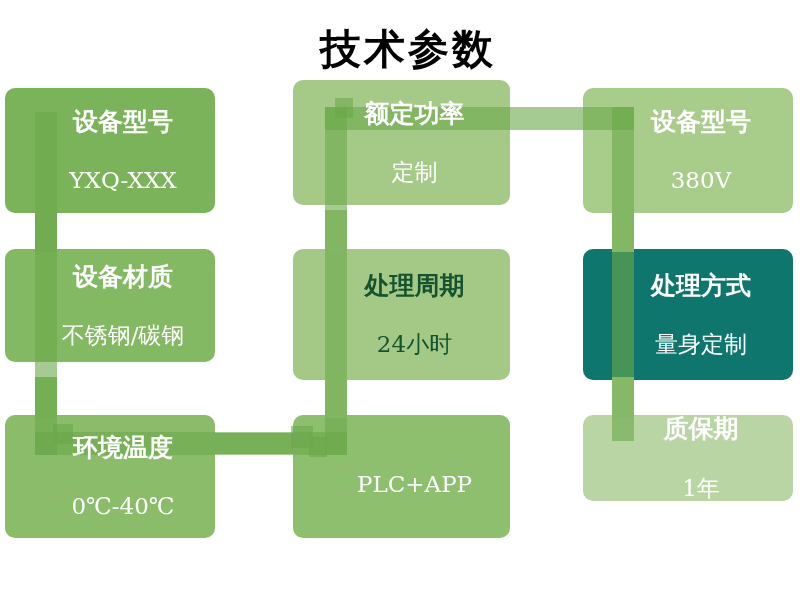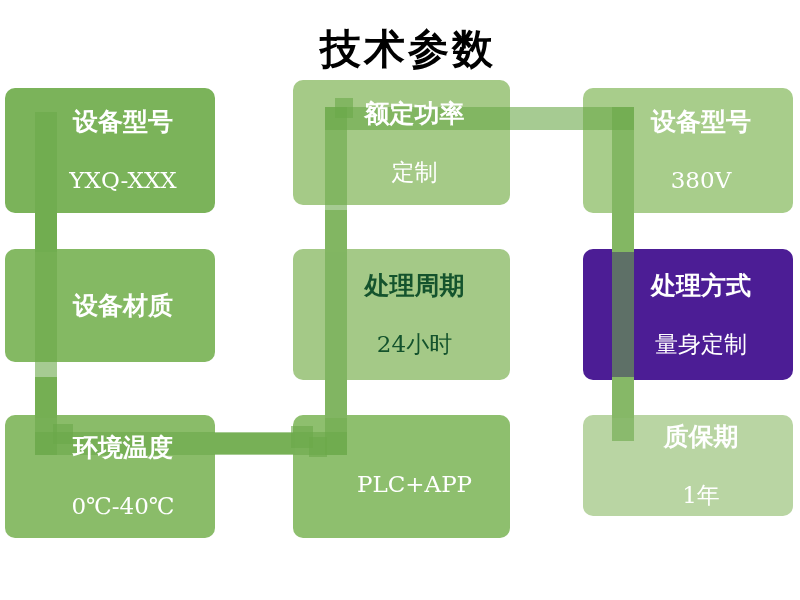--- a/index.html
+++ b/index.html
@@ -57,34 +57,35 @@
       <div class="spec-box" style="left: 293px; top: 80px; width: 217px; height: 125px; background: rgb(165, 202, 135); color: rgb(255, 255, 255);">
         <span class="box-label">额定功率</span>
         <span class="box-value">定制</span>
       </div>
       <div class="spec-box" style="left: 583px; top: 88px; width: 210px; height: 125px; background: rgb(168, 205, 139); color: rgb(255, 255, 255);">
         <span class="box-label">设备型号</span>
         <span class="box-value">380V</span>
       </div>
       <div class="spec-box" style="left: 5px; top: 249px; width: 210px; height: 113px; background: rgb(132, 185, 99); color: rgb(255, 255, 255);">
         <span class="box-label">设备材质</span>
+        <span class="box-value">不锈钢/碳钢</span>
       </div>
       <div class="spec-box" style="left: 293px; top: 249px; width: 217px; height: 131px; background: rgb(164, 201, 135); color: #14532d;">
         <span class="box-label">处理周期</span>
         <span class="box-value">24小时</span>
       </div>
-      <div class="spec-box" style="left: 583px; top: 249px; width: 210px; height: 131px; background: #4c1d95; color: rgb(255, 255, 255);">
+      <div class="spec-box" style="left: 583px; top: 249px; width: 210px; height: 131px; background: #0f766e; color: rgb(255, 255, 255);">
         <span class="box-label">处理方式</span>
         <span class="box-value">量身定制</span>
       </div>
       <div class="spec-box" style="left: 5px; top: 415px; width: 210px; height: 123px; background: rgb(138, 188, 105); color: rgb(255, 255, 255);">
         <span class="box-label">环境温度</span>
         <span class="box-value">0℃-40℃</span>
       </div>
       <div class="spec-box" style="left: 293px; top: 415px; width: 217px; height: 123px; background: rgb(142, 191, 110); color: rgb(255, 255, 255);">
         <span class="box-value">PLC+APP</span>
       </div>
-      <div class="spec-box" style="left: 583px; top: 415px; width: 210px; height: 101px; background: rgb(185, 213, 163); color: rgb(255, 255, 255);">
+      <div class="spec-box" style="left: 583px; top: 415px; width: 210px; height: 86px; background: rgb(185, 213, 163); color: rgb(255, 255, 255);">
         <span class="box-label">质保期</span>
         <span class="box-value">1年</span>
       </div>
     </div>
 </div>
 
 </body></html>

